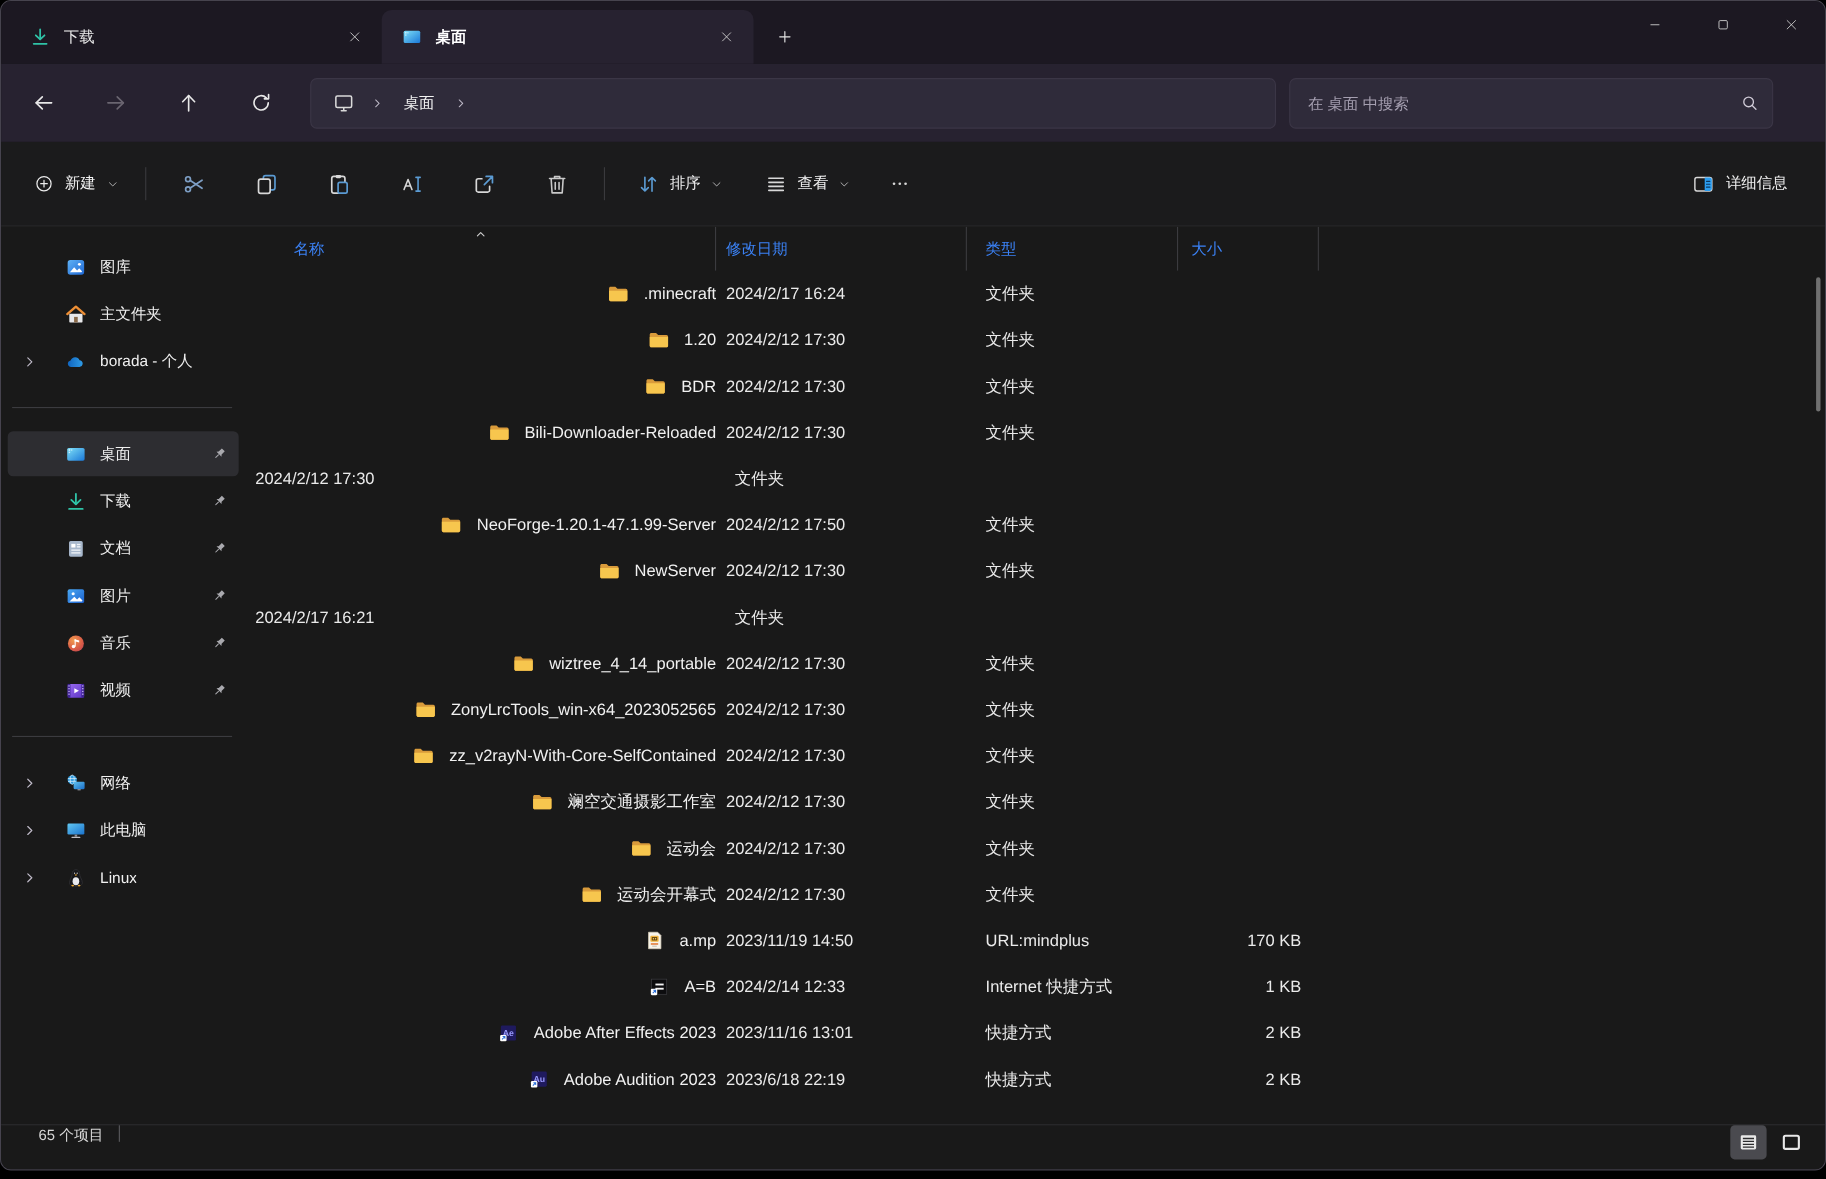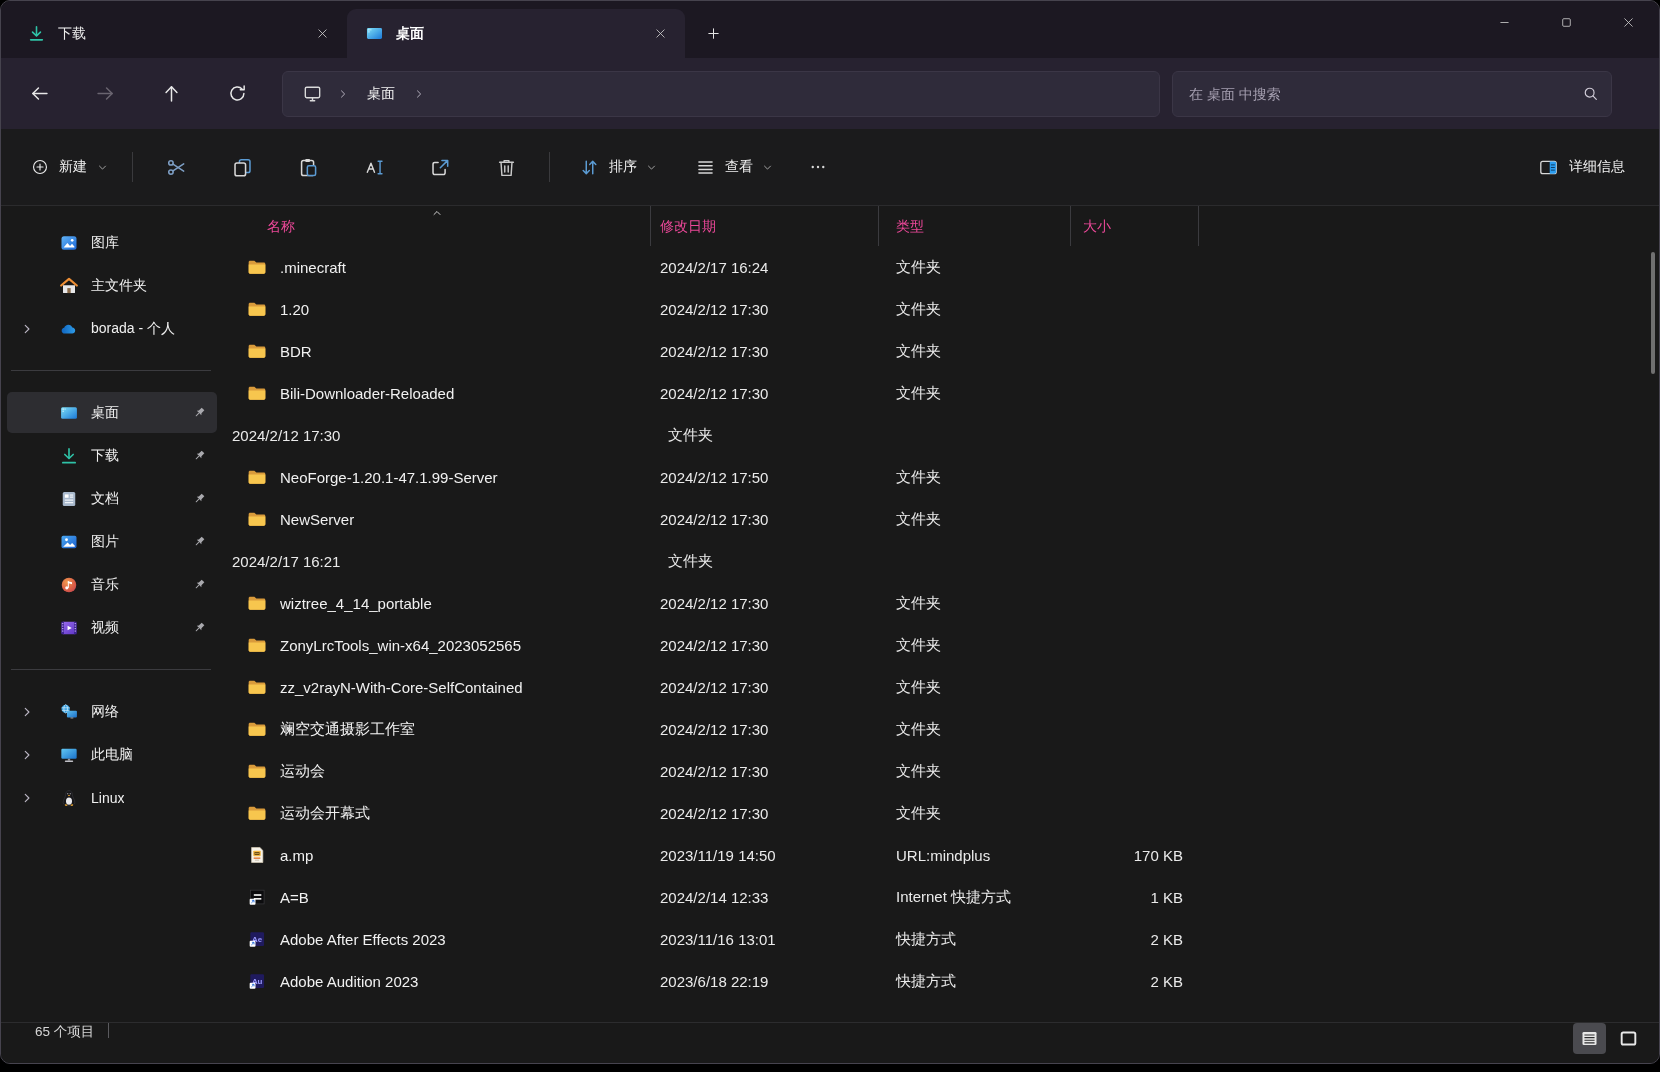--- a/index.html
+++ b/index.html
@@ -68,32 +68,32 @@
   .side-item{height:41px;margin:2px 6px;border-radius:5px;display:flex;align-items:center;gap:12px;
              padding-left:52px;position:relative;color:#f0f0f0;font-size:14px;white-space:nowrap;}
   .side-item.selected{background:#2d2d31;}
   .side-chev{position:absolute;left:13px;width:14px;height:14px;}
   .side-label{overflow:hidden;text-overflow:ellipsis;}
   .side-pin{position:absolute;right:10px;width:16px;height:16px;}
   .side-divider{height:1px;background:#3b3b3f;margin:21px 12px 21px 10px;}
 
   .main{flex:1;position:relative;overflow:hidden;}
   .listheader,.frow{display:grid;grid-template-columns:428px 228px 192px 128px 1fr;}
-  .listheader{height:40px;align-items:center;color:#ec4899;font-size:14px;}
+  .listheader{height:40px;align-items:center;color:#3b82f6;font-size:14px;}
   .hcell{height:40px;line-height:40px;border-right:1px solid #3b3b3f;position:relative;white-space:nowrap;}
   .hcell.c0{padding-left:44px;}
   .hcell.c1{padding-left:9px;}
   .hcell.c2{padding-left:17px;}
   .hcell.c3{padding-left:12px;}
   .hcell.cf{border-right:none;}
   .sortcaret{position:absolute;top:1px;left:208px;width:12px;height:12px;}
   .rows{position:relative;}
   .frow{height:42px;align-items:center;color:#f1f1f1;font-size:15px;}
   .cell{white-space:nowrap;overflow:hidden;}
-  .cell.c0{display:flex;align-items:center;gap:13px;padding-left:24px;}
+  .cell.c0{display:flex;align-items:center;gap:13px;padding-left:24px;justify-content:flex-end;}
   .cell.c1{padding-left:9px;color:#eaeaea;}
   .cell.c2{padding-left:17px;color:#eaeaea;}
   .cell.c3{text-align:right;padding-right:16px;color:#eaeaea;}
   .vscroll{position:absolute;top:46px;right:4px;width:4px;height:122px;background:#707070;border-radius:2px;}
 
   
   .statusbar{height:41px;flex:none;border-top:1px solid #2c2c2e;background:#191919;display:flex;align-items:flex-start;
              padding:0 14px 0 34px;gap:14px;color:#d6d6d6;font-size:13.5px;}
   .statsep{width:1px;height:15px;background:#5a5a5e;}
   .toggles{margin-left:auto;display:flex;gap:6px;}

